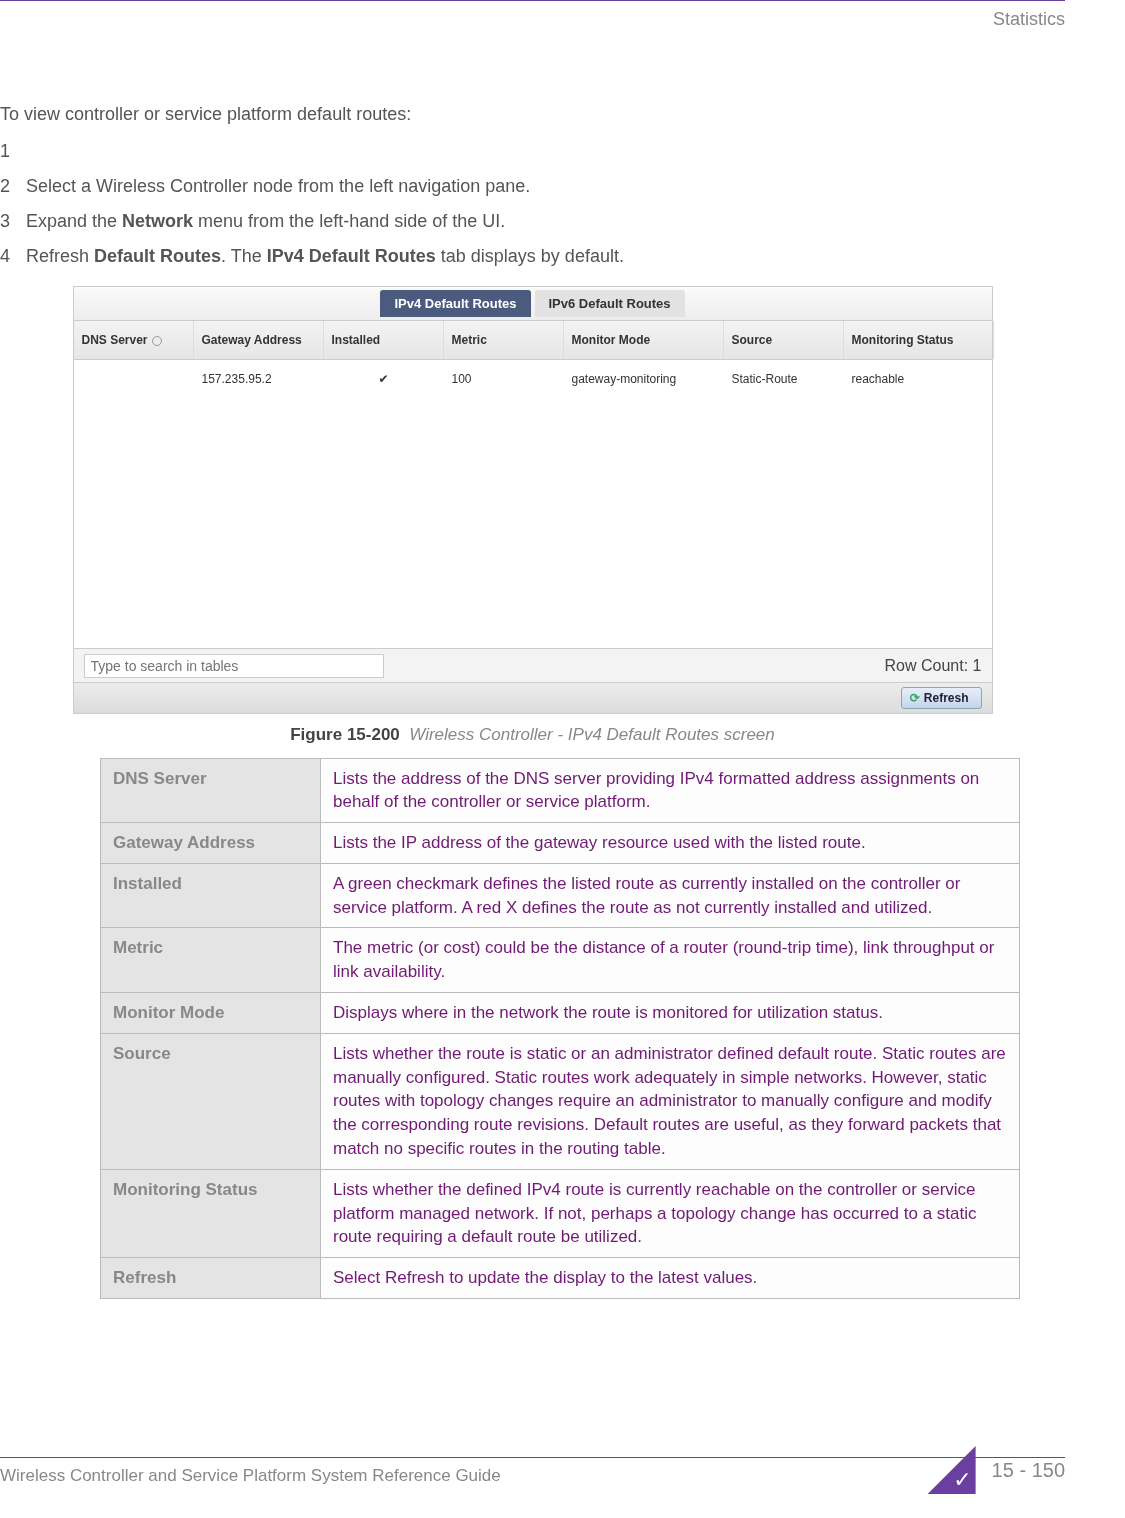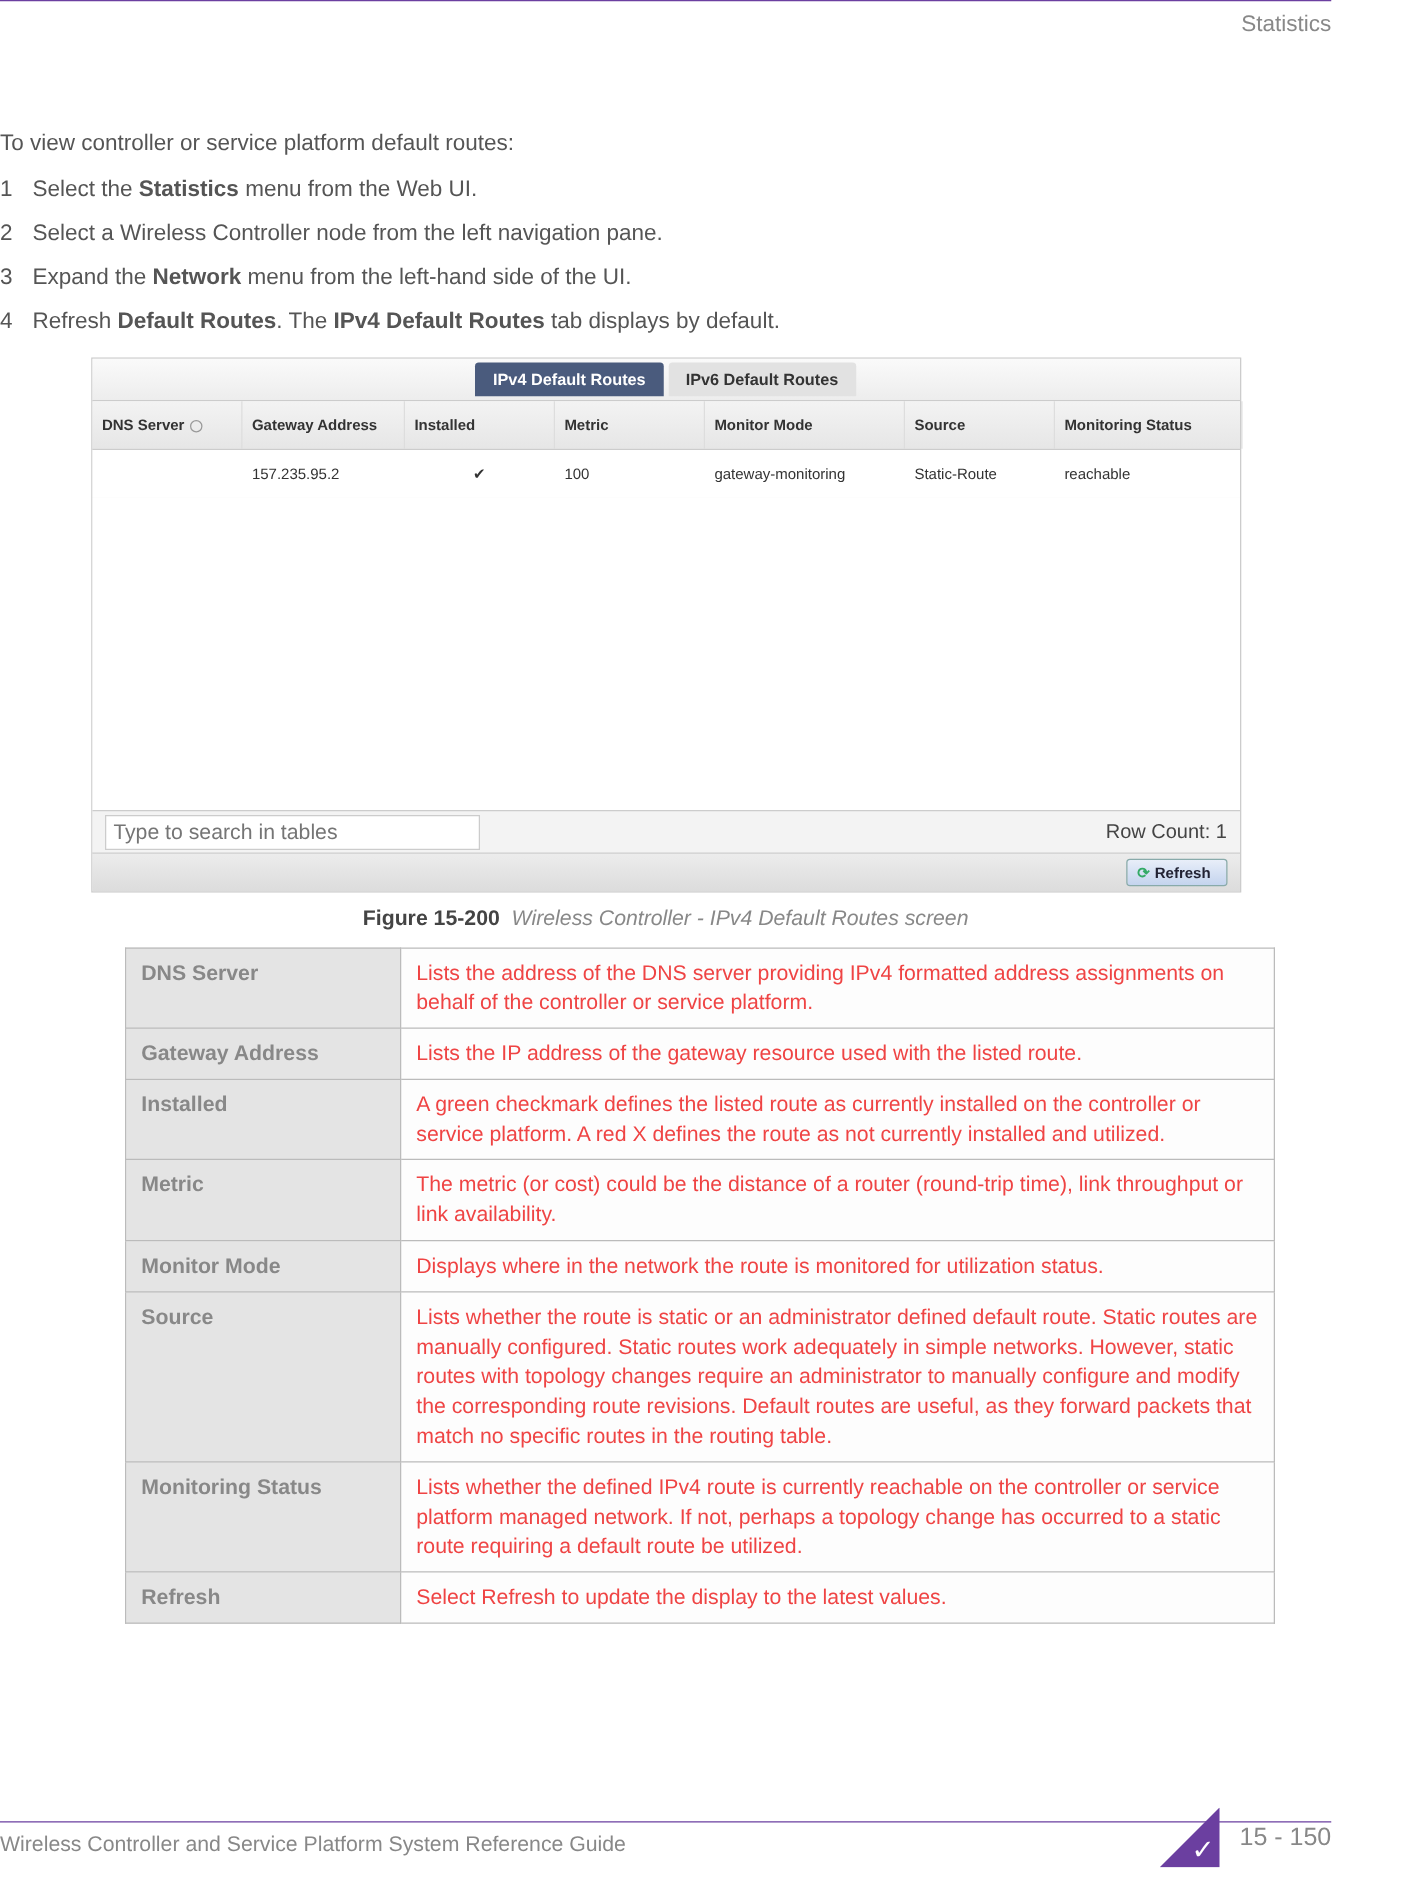--- a/index.html
+++ b/index.html
@@ -112,21 +112,21 @@
     .sfooter {
       display: flex;
       align-items: center;
       justify-content: space-between;
       padding: 6px 10px;
       height: 34px;
       border-top: 1px solid #ccc;
       background: #f3f3f3;
     }
     .searchbox {
-      font-size: 17px;
+      font-size: 14px;
       color: #888;
       border: 1px solid #ccc;
       padding: 3px 6px;
       width: 300px;
       background: #fff;
     }
     .rowcount {
       font-size: 16px;
       color: #444;
     }
@@ -181,21 +181,21 @@
       line-height: 1.4;
     }
     .desc-table td:first-child {
       width: 220px;
       background: #e4e4e4;
       color: #888;
       font-weight: bold;
     }
     .desc-table td:last-child {
       background: #fdfdfd;
-      color: #ef4444;
+      color: #701a75;
       margin-left: 16px;
     }
 
     
     .foot-rule {
       position: absolute;
       bottom: 60px;
       left: 0;
       right: 60px;
       border-top: 1px solid #6b3fa0;
@@ -236,23 +236,20 @@
 <body>
 
 <div class="top-rule"></div>
 <div class="header-label">Statistics</div>
 
 <div class="content">
   <p class="intro">To view controller or service platform default routes:</p>
   <ul class="steps">
     <li>
       <span class="step-num">1</span>
-      <span class="step-text">
-        <span>Select the </span><b class="bold-grey">Statistics</b><span> menu from the Web UI.</span>
-      </span>
     </li>
     <li>
       <span class="step-num">2</span>
       <span class="step-text">Select a Wireless Controller node from the left navigation pane.</span>
     </li>
     <li>
       <span class="step-num">3</span>
       <span class="step-text">
         <span>Expand the </span><b class="bold-grey">Network</b><span> menu from the left-hand side of the UI.</span>
       </span>

